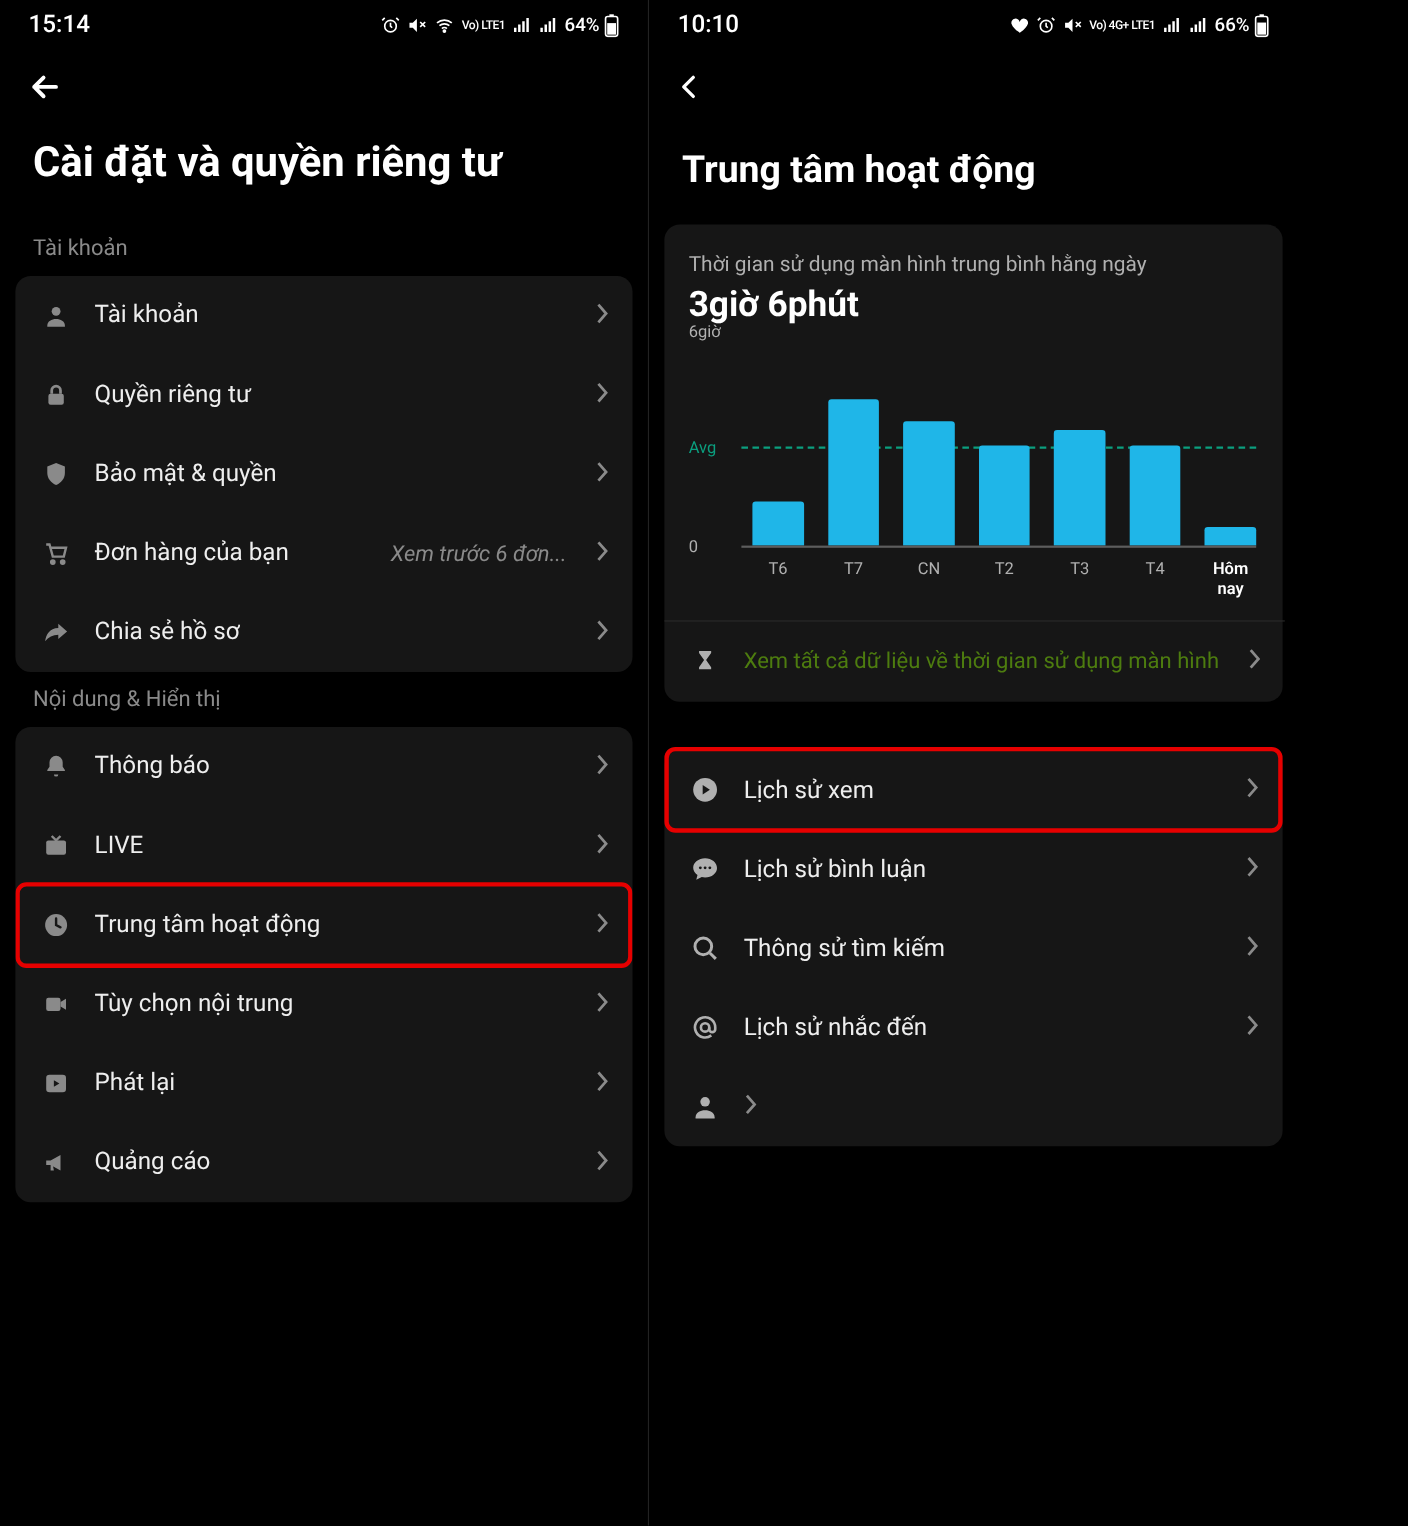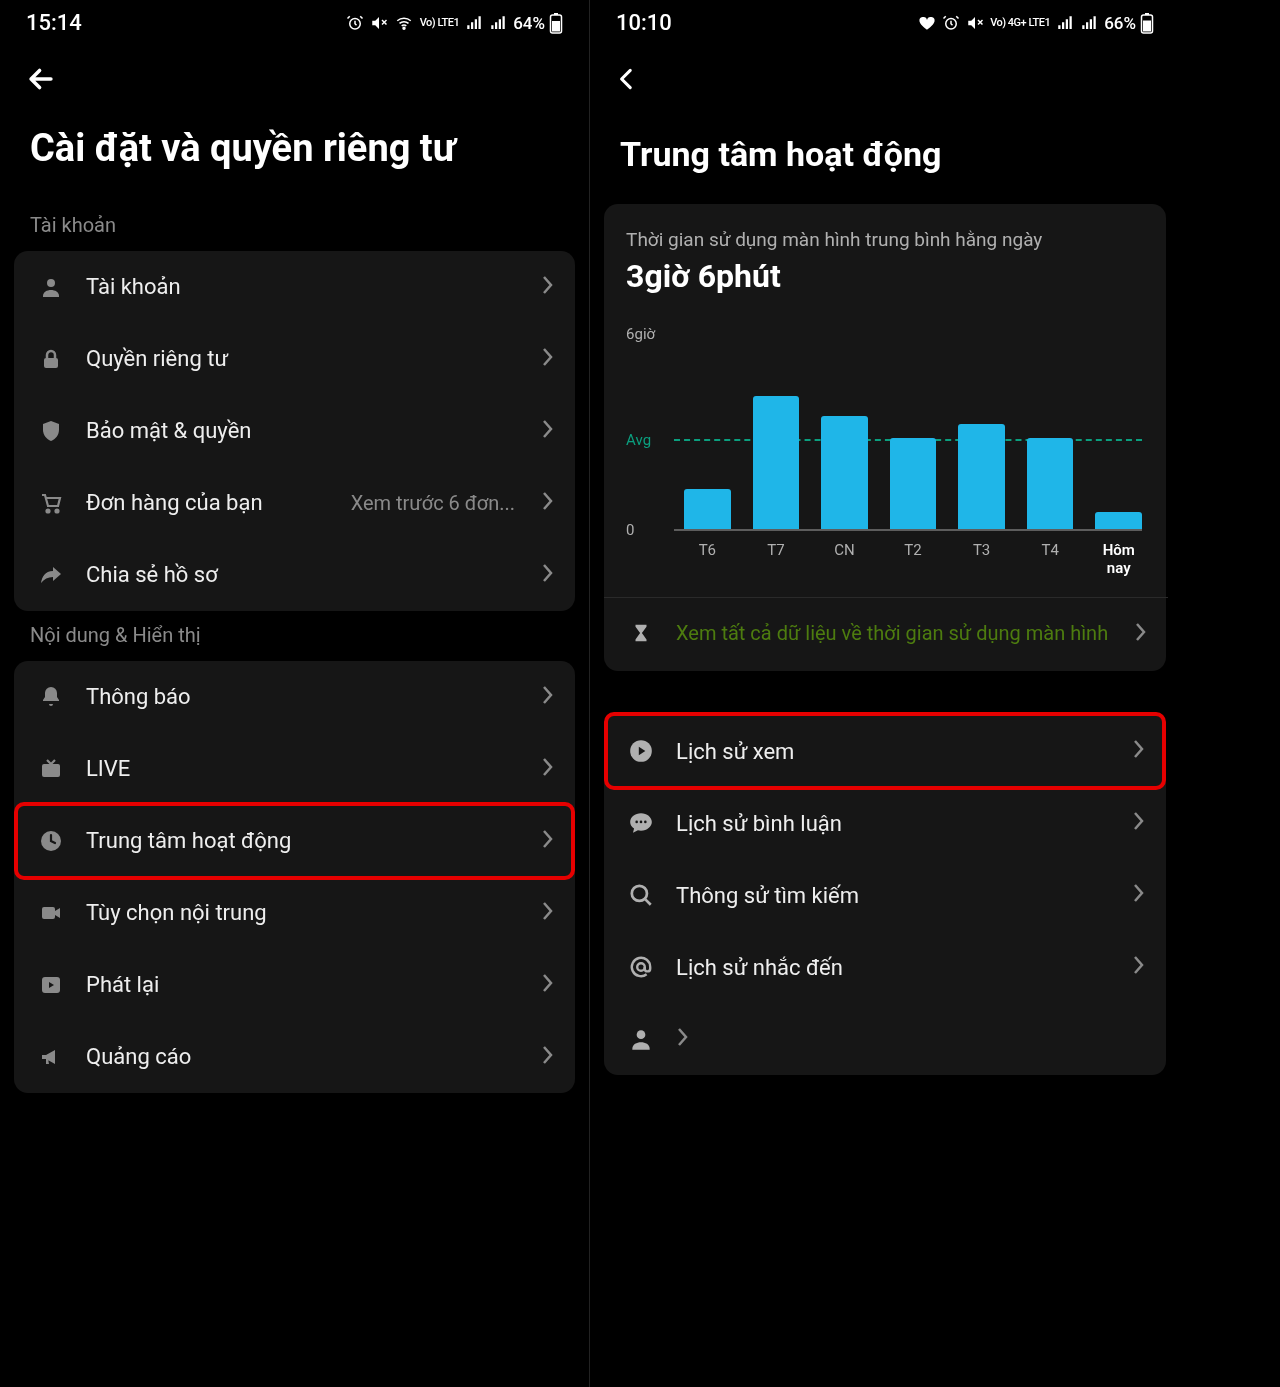--- a/index.html
+++ b/index.html
@@ -87,20 +87,21 @@
   .list-item .label {
     flex: 1;
     font-size: 22px;
     color: #eeeeee;
   }
   .list-item .hint {
     font-size: 20px;
     color: #8a8a8a;
     margin-right: 6px;
     white-space: nowrap;
+    font-style: italic;
   }
   .chevron {
     color: #8a8a8a;
     flex-shrink: 0;
   }
   .highlight-red {
     position: relative;
   }
   .highlight-red::after {
     content: "";
@@ -119,21 +120,21 @@
   }
   .st-subtitle {
     color: #b0b0b0;
     font-size: 19px;
     margin-bottom: 6px;
   }
   .st-big {
     color: #fff;
     font-size: 32px;
     font-weight: 700;
-    margin-bottom: 36px;
+    margin-bottom: 3px;
   }
   .chart {
     position: relative;
     height: 200px;
     margin-left: 48px;
     margin-right: 4px;
     margin-bottom: 10px;
   }
   .chart-ylabel {
     position: absolute;

